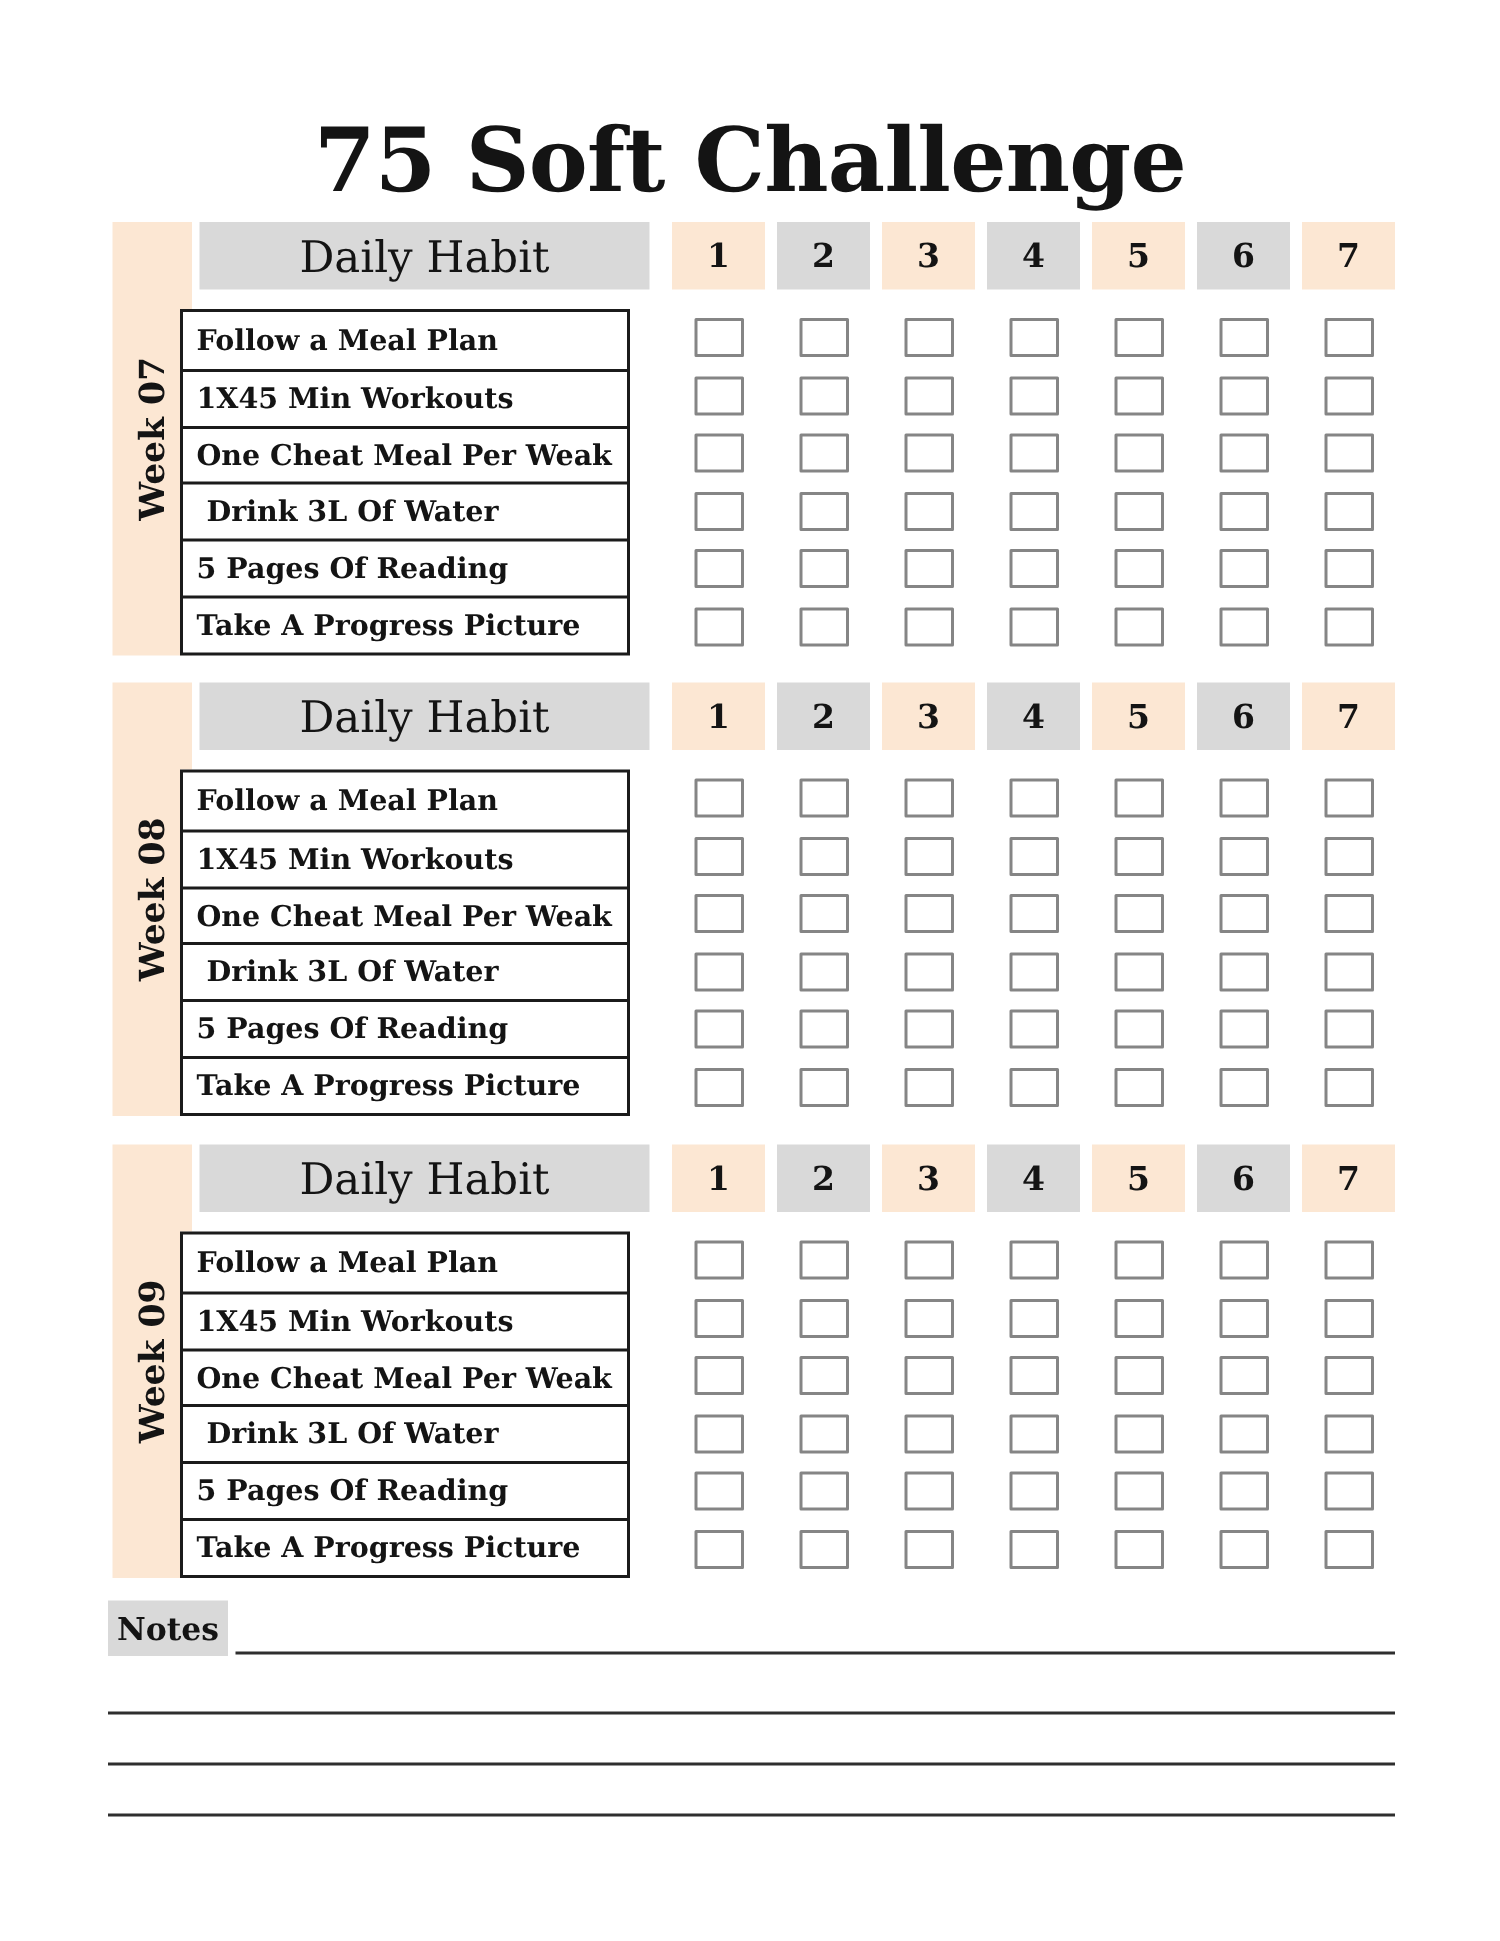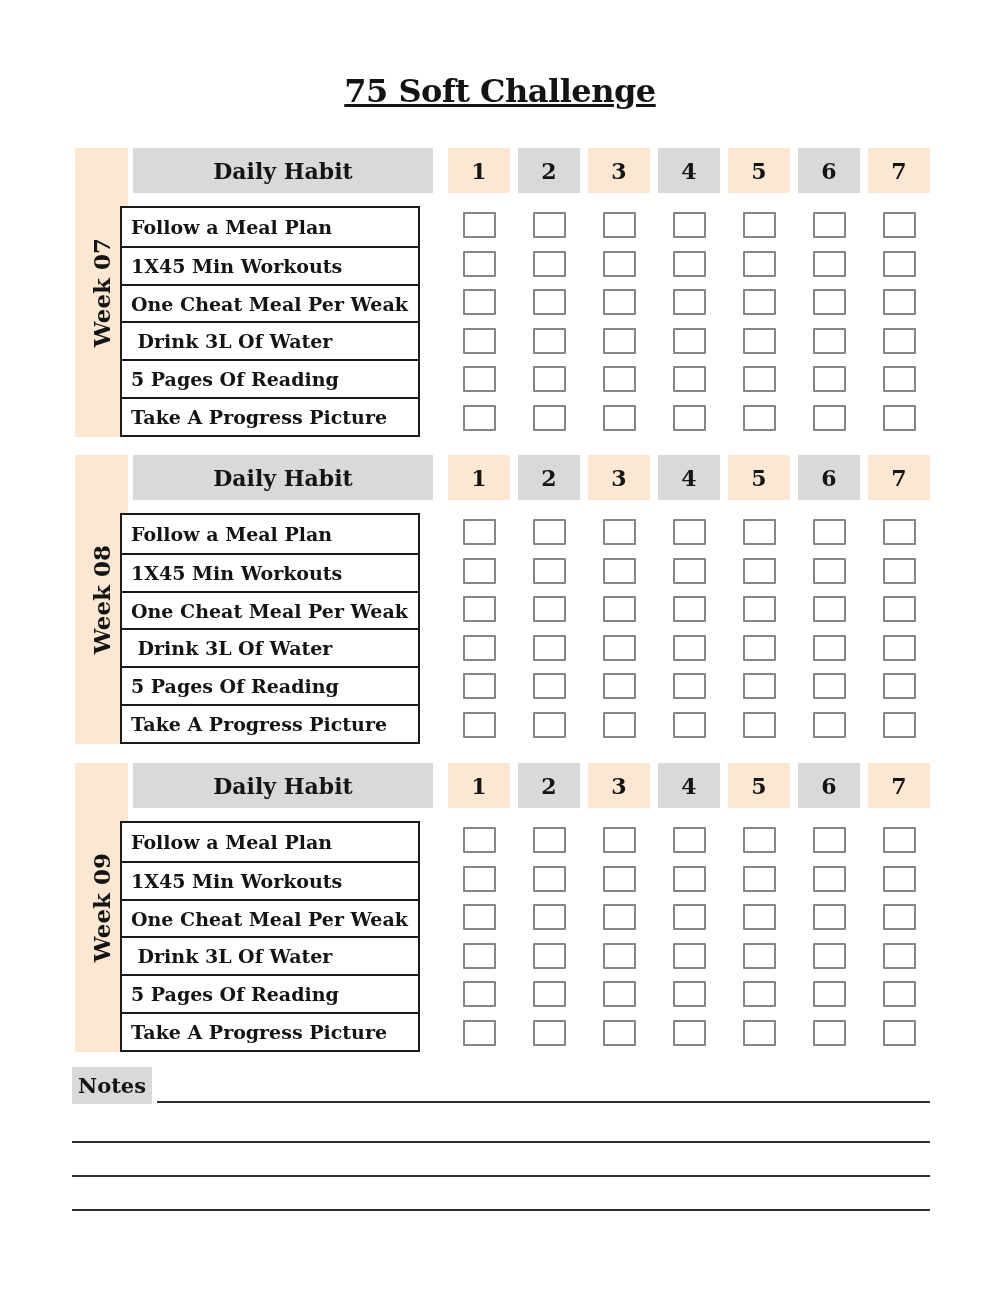--- a/index.html
+++ b/index.html
@@ -9,41 +9,40 @@
     width:1000px; height:1294px;
     margin:0 auto;
     background:var(--page-bg, #ffffff);
     font-family:"DejaVu Serif","Liberation Serif",serif;
     color:var(--text, #141414);
     overflow:hidden;
   }
   .title {
     position:absolute; top:72px; left:0; width:100%;
     text-align:center;
-    font-size:32px; font-weight:bold; letter-spacing:-0.5px;
+    font-size:59px; font-weight:bold; letter-spacing:-0.5px;
     color:var(--text, #141414);
-    text-decoration:underline;
   }
   .week-section {
     position:absolute; left:0; width:1000px; height:289px;
   }
   .sidebar {
     position:absolute; left:75px; top:0; width:53px; height:289px;
     background:var(--peach, #fce7d3);
     display:flex; align-items:center; justify-content:center;
   }
   .week-label {
     writing-mode:vertical-rl; transform:rotate(180deg);
     font-size:23px; font-weight:bold; white-space:nowrap;
   }
   .daily-habit-header {
     position:absolute; left:133px; top:0; width:300px; height:45px;
     background:var(--gray, #d9d9d9);
     display:flex; align-items:center; justify-content:center;
-    font-size:22px; font-weight:bold;
+    font-size:29px; font-weight:normal;
   }
   .day-grid {
     position:absolute; left:448px; top:0; width:482px; height:45px;
     display:grid; grid-template-columns:repeat(7,62px); column-gap:8px;
   }
   .day-cell {
     display:flex; align-items:center; justify-content:center;
     font-size:22px; font-weight:bold;
   }
   .day-cell.peach { background:var(--peach, #fce7d3); }

